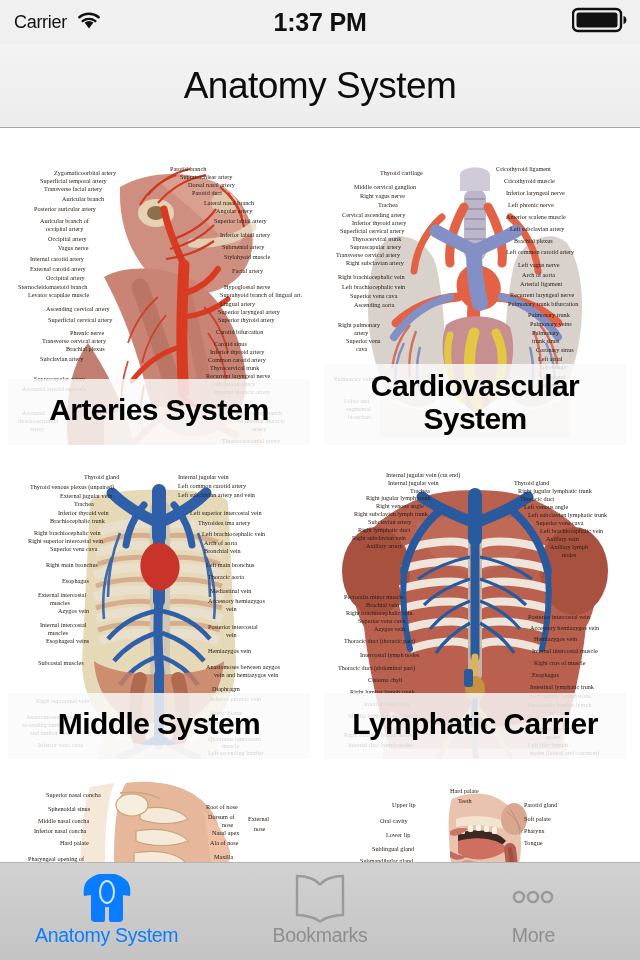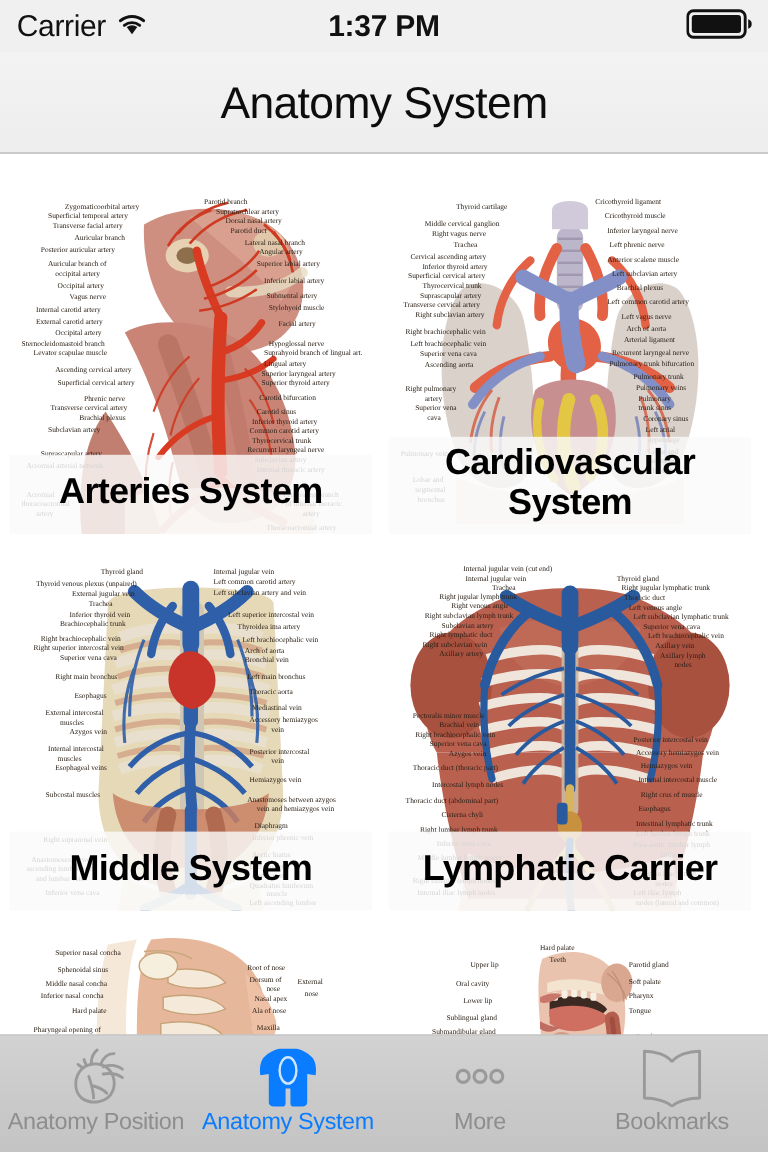--- a/index.html
+++ b/index.html
@@ -23,21 +23,21 @@
     position:absolute; top:0; left:0;
     width:640px; height:44px;
     background:#f0f0f0;
     display:flex; align-items:center;
   }
   .status-left {
     position:absolute; left:14px;
     display:flex; align-items:center; gap:9px;
   }
   .carrier-text {
-    font-size:25px; color:#111; letter-spacing:-0.3px;
+    font-size:18px; color:#111; letter-spacing:-0.3px;
   }
   .wifi-icon { display:block; }
   .status-time {
     position:absolute; left:0; width:640px;
     text-align:center;
     font-size:25px; font-weight:bold; color:#111;
     letter-spacing:-0.2px;
   }
   .status-right {
     position:absolute; right:12px;
@@ -757,69 +757,51 @@
           </div>
         </div>
 
       </div>
 
     </div>
   </div>
 
   <div class="tab-bar">
 
-    <div class="tab">
-      <div class="tab-icon">
-        <svg width="56" height="52" viewBox="0 0 56 52">
-          <g fill="none" stroke="#9a9a9a" stroke-width="2.4" stroke-linecap="round" stroke-linejoin="round">
-            <path d="M16 20 C10 26 9 38 16 44 C24 50 38 48 42 38 C45 30 42 22 36 18 C30 14 21 15 16 20Z"></path>
-            <path d="M24 16 C24 10 26 6 29 4"></path>
-            <path d="M32 16 C34 10 38 7 43 7"></path>
-            <path d="M34 18 C40 16 46 17 50 20"></path>
-            <path d="M34 24 C40 23 46 24 50 27"></path>
-            <path d="M22 26 C24 32 26 38 26 44"></path>
-            <path d="M26 34 C30 35 34 37 37 40"></path>
-            <path d="M18 12 L20 17"></path>
-            <path d="M13 16 L17 19"></path>
-          </g>
-        </svg>
-      </div>
-      <span class="tab-label">Anatomy Position</span>
-    </div>
 
     <div class="tab tab--active">
       <div class="tab-icon">
         <svg width="56" height="52" viewBox="0 0 56 52">
           <path d="M21 3 C18 3 12 6 8 10 C5 13 4 20 5 25 L12 24 L12 48 C12 50 14 51 16 51 L24 51 C26 51 26 49 26 47 L26 36 L30 36 L30 47 C30 49 30 51 32 51 L40 51 C42 51 44 50 44 48 L44 24 L51 25 C52 20 51 13 48 10 C44 6 38 3 35 3 Z" fill="#0a7cff"></path>
           <ellipse cx="28" cy="21" rx="7" ry="11" fill="none" stroke="#cfe6ff" stroke-width="2"></ellipse>
         </svg>
       </div>
       <span class="tab-label">Anatomy System</span>
+    </div>
+
+    <div class="tab">
+      <div class="tab-icon">
+        <svg width="60" height="52" viewBox="0 0 60 52">
+          <g fill="none" stroke="#9a9a9a" stroke-width="2.4" stroke-linejoin="round">
+            <path d="M30 14 C26 8 16 5 7 5 L7 44 C16 44 26 47 30 51"></path>
+            <path d="M30 14 C34 8 44 5 53 5 L53 44 C44 44 34 47 30 51"></path>
+          </g>
+        </svg>
+      </div>
+      <span class="tab-label">Bookmarks</span>
     </div>
 
     <div class="tab">
       <div class="tab-icon">
         <svg width="60" height="52" viewBox="0 0 60 52">
           <g fill="none" stroke="#9a9a9a" stroke-width="2.6">
             <circle cx="16" cy="26" r="5"></circle>
             <circle cx="30" cy="26" r="5"></circle>
             <circle cx="44" cy="26" r="5"></circle>
           </g>
         </svg>
       </div>
       <span class="tab-label">More</span>
     </div>
 
-    <div class="tab">
-      <div class="tab-icon">
-        <svg width="60" height="52" viewBox="0 0 60 52">
-          <g fill="none" stroke="#9a9a9a" stroke-width="2.4" stroke-linejoin="round">
-            <path d="M30 14 C26 8 16 5 7 5 L7 44 C16 44 26 47 30 51"></path>
-            <path d="M30 14 C34 8 44 5 53 5 L53 44 C44 44 34 47 30 51"></path>
-          </g>
-        </svg>
-      </div>
-      <span class="tab-label">Bookmarks</span>
-    </div>
-
   </div>
 
 </div>
 
 </body></html>

